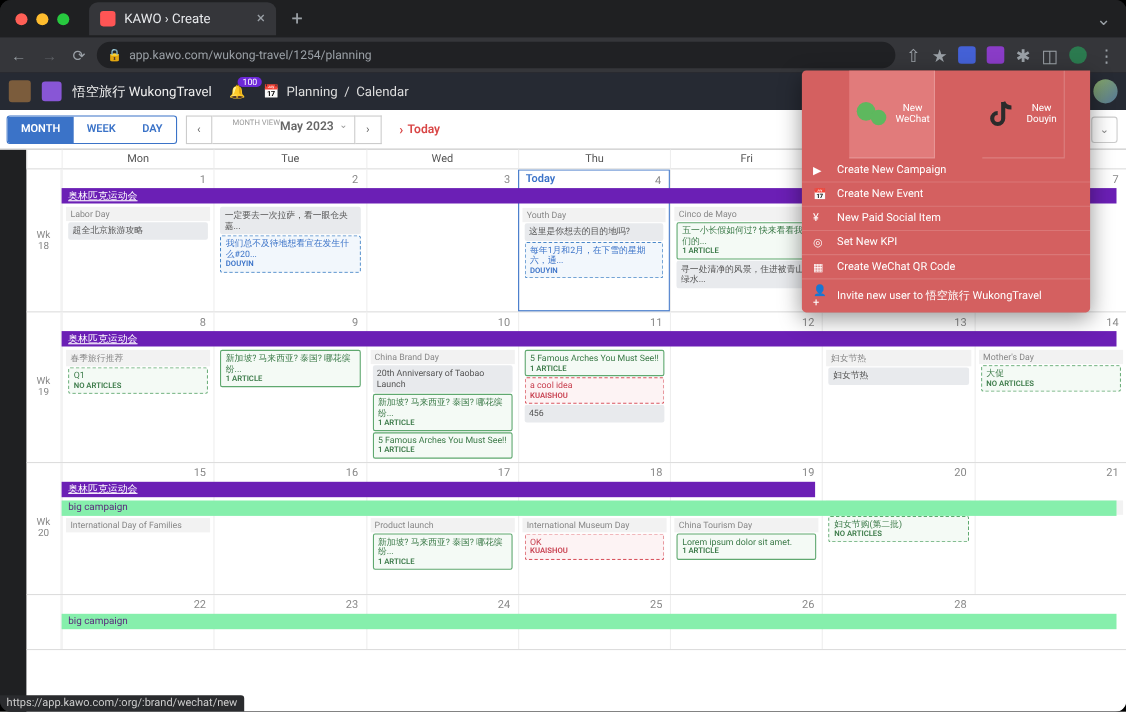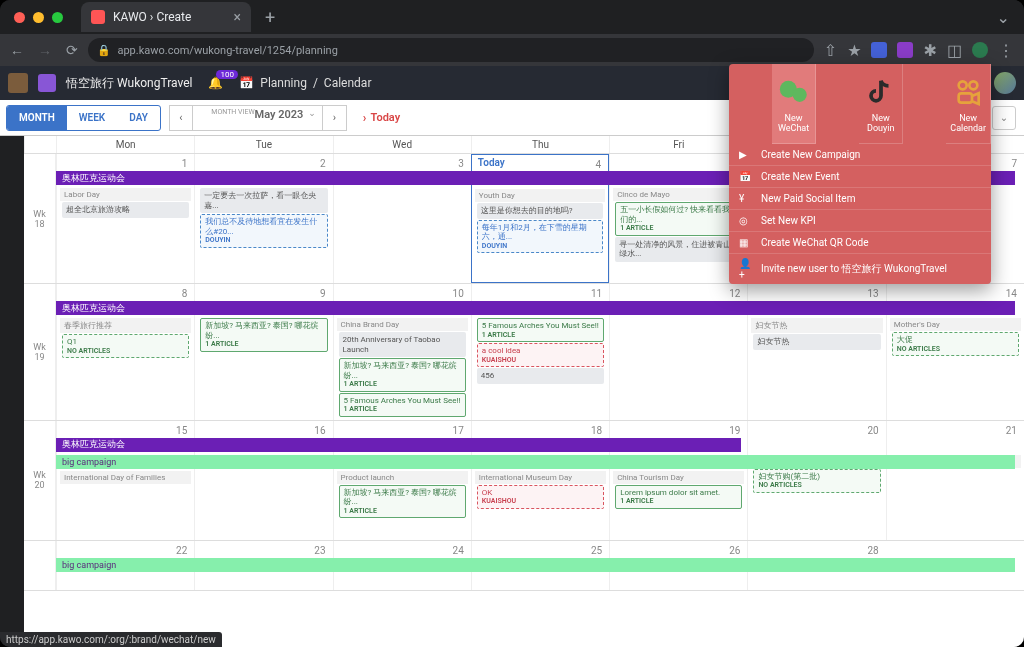--- a/index.html
+++ b/index.html
@@ -53,38 +53,38 @@
 .dayheads { display: grid; grid-template-columns: 32px repeat(7, 1fr); height: 18px; border-bottom: 1px solid #ddd; font-size: 10px; color: #555; }
 .dayheads div { display: flex; align-items: center; justify-content: center; border-left: 1px solid #eee; }
 .week { display: grid; grid-template-columns: 32px repeat(7, 1fr); border-bottom: 1px solid #ddd; position: relative; min-height: 110px; }
 .wk-lab { font-size: 9px; color: #888; display: flex; flex-direction: column; align-items: center; justify-content: center; border-right: 1px solid #eee; }
 .cell { border-left: 1px solid #eee; padding: 2px; position: relative; overflow: hidden; }
 .daynum { text-align: right; font-size: 10px; color: #888; padding: 2px 5px; }
 .today-cell { border: 1.5px solid #3b73c8; }
 .today-lab { position: absolute; top: 2px; left: 6px; font-size: 10px; color: #3b73c8; font-weight: 600; }
 
 .span-bar { position: absolute; height: 14px; font-size: 9px; color: #fff; display: flex; align-items: center; padding: 0 6px; z-index: 2; }
-.purple { background: #6b1fb5; }
+.purple { background: #6b1fb5; text-decoration: underline; }
 .lpurple { background: #86efac; color: #5a2b7c; }
 
 .event { margin: 1px 3px; border-radius: 2px; padding: 2px 4px; font-size: 8px; line-height: 1.2; }
 .ev-green { border: 1px solid #5fa86f; color: #3b7a48; background: #f4faf5; }
 .ev-green .sub { color: #3b7a48; font-size: 7px; font-weight: 600; }
 .ev-green.dashed { border-style: dashed; }
 .ev-blue { border: 1px dashed #4a88c9; color: #3b73c8; background: #f2f7fc; }
 .ev-blue .sub { font-size: 7px; font-weight: 600; }
 .ev-red { border: 1px dashed #d9555f; color: #c84150; background: #fdf3f4; }
 .ev-red .sub { font-size: 7px; font-weight: 600; }
 .ev-grey { border: 0; background: #e8eaed; color: #555; padding: 3px 4px; }
 .ev-holiday { background: #f2f2f2; color: #888; font-size: 8px; padding: 2px 4px; margin: 1px; }
 
 
 .popup { position: absolute; top: 64px; right: 33px; width: 262px; background: #d46060; border-radius: 4px 0 4px 4px; box-shadow: 0 6px 20px rgba(0,0,0,0.4); z-index: 50; overflow: hidden; }
 .popup-row { display: flex; height: 80px; }
-.popup-cell { flex: 1; border-right: 1px solid rgba(255,255,255,0.2); border-bottom: 1px solid rgba(255,255,255,0.2); display: flex; flex-direction: column; align-items: center; justify-content: center; gap: 4px; color: #fff; font-size: 9px; padding: 4px; text-align: center; margin-left: 43px; }
+.popup-cell { flex: 1; border-right: 1px solid rgba(255,255,255,0.2); border-bottom: 1px solid rgba(255,255,255,0.2); display: flex; align-items: center; justify-content: center; gap: 4px; color: #fff; font-size: 9px; padding: 4px; text-align: center; margin-left: 43px; }
 .popup-cell.active { background: #e17b7b; }
 .popup-icon { width: 34px; height: 34px; display: flex; align-items: center; justify-content: center; }
 .popup-list { }
 .popup-item { height: 22px; display: flex; align-items: center; gap: 8px; padding: 0 10px; color: #fff; font-size: 10px; border-bottom: 1px solid rgba(255,255,255,0.15); }
 .popup-item:last-child { border-bottom: none; height: 30px; }
 
 .status-url { position: absolute; bottom: 0; left: 0; background: #2a2b2e; color: #ccc; font-size: 10px; padding: 2px 6px; border-radius: 0 3px 0 0; }
 
 .content-scroll { height: calc(647px - 34px - 32px - 34px - 36px - 18px); overflow: hidden; }
 </style>

